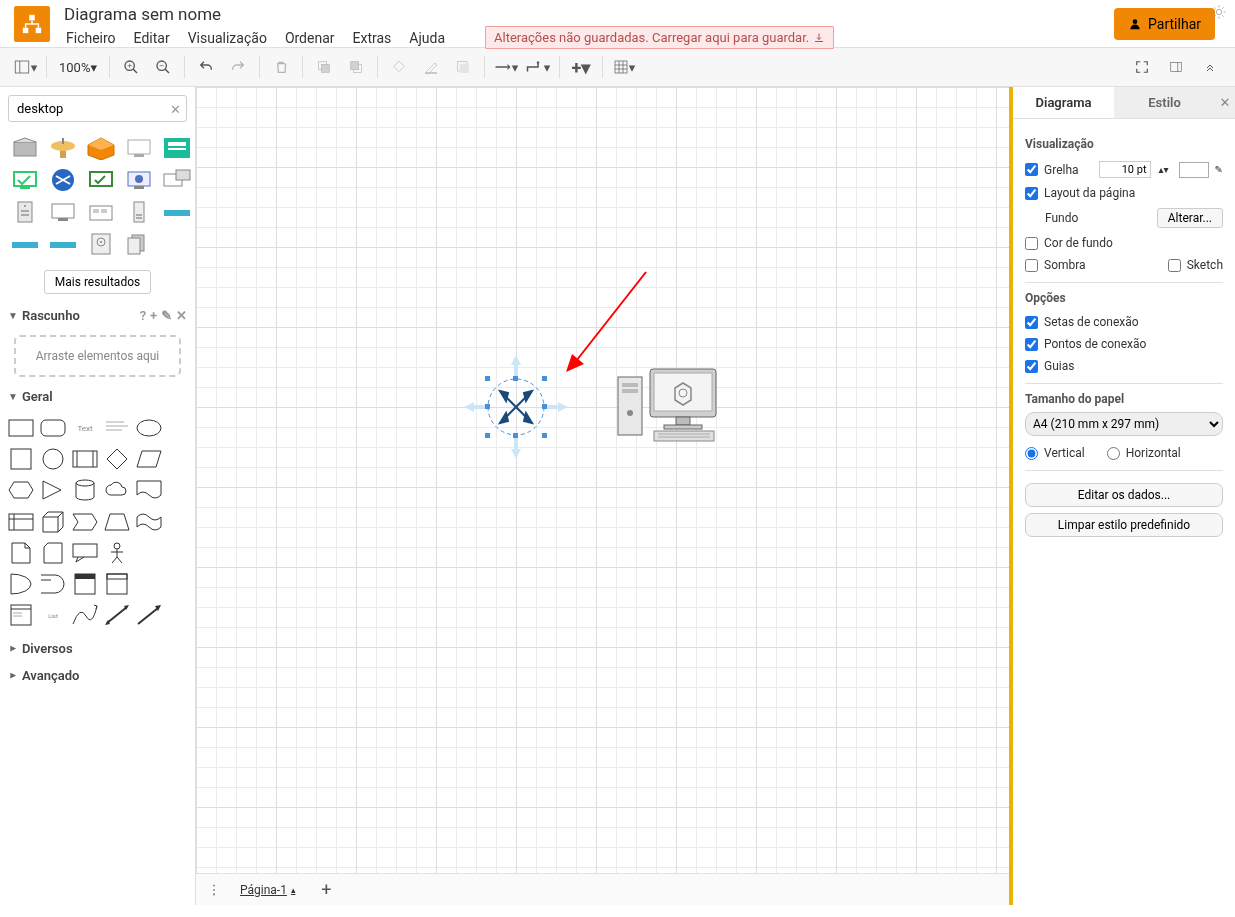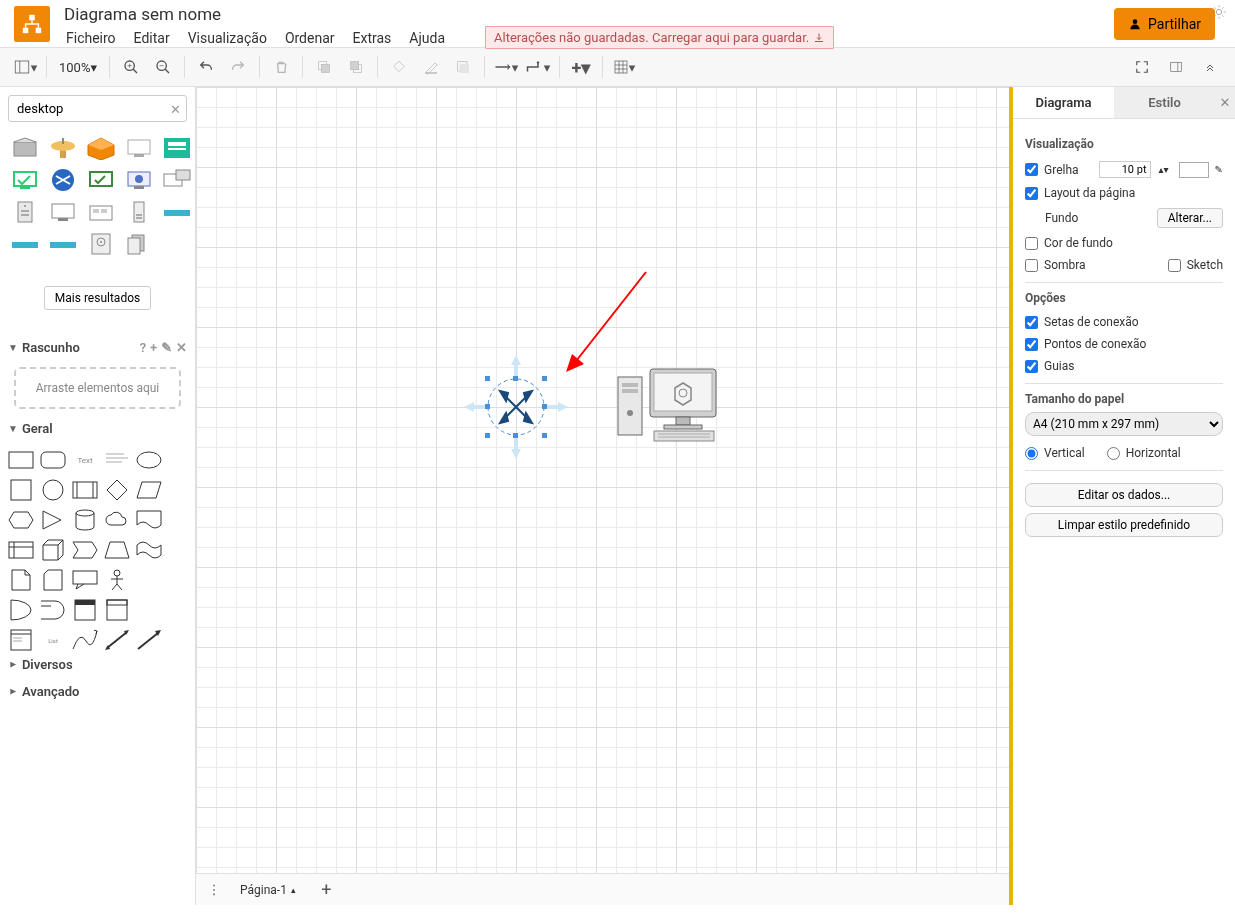--- a/index.html
+++ b/index.html
@@ -18,42 +18,42 @@
 .tsep { width: 1px; height: 22px; background: #ddd; margin: 0 4px; }
 .zoom { padding: 0 6px; color: #333; cursor: pointer; display: flex; align-items: center; }
 .toolbar-right { margin-left: auto; display: flex; gap: 4px; }
 .content { display: flex; height: calc(917px - 60px - 39px); }
 .left { width: 196px; border-right: 1px solid #e0e0e0; display: flex; flex-direction: column; overflow: hidden; }
 .search-box { position: relative; margin: 8px; }
 .search-box input { width: 100%; padding: 5px 24px 5px 8px; border: 1px solid #ccc; border-radius: 3px; font-size: 13px; }
 .search-clear { position: absolute; right: 6px; top: 50%; transform: translateY(-50%); cursor: pointer; color: #999; }
 .shape-grid { display: grid; grid-template-columns: repeat(5, 1fr); gap: 4px; padding: 4px 8px; }
 .shape-tile { width: 34px; height: 28px; display: flex; align-items: center; justify-content: center; cursor: pointer; }
-.more-results { text-align: center; margin: 24px; }
+.more-results { text-align: center; margin: 8px; }
 .more-results button { padding: 4px 10px; border: 1px solid #ccc; background: #fff; border-radius: 3px; cursor: pointer; font-size: 12px; }
 .section-head { display: flex; align-items: center; padding: 6px 8px; font-size: 13px; font-weight: 600; color: #444; cursor: pointer; }
 .section-head .caret { margin-right: 4px; font-size: 10px; color: #666; }
 .section-head .tools { margin-left: auto; display: flex; gap: 4px; color: #999; }
 .scratch-drop { margin: 6px 14px; border: 2px dashed #ccc; border-radius: 6px; padding: 12px 4px; text-align: center; color: #888; font-size: 12px; }
 .general-grid { display: grid; grid-template-columns: repeat(6, 1fr); gap: 2px; padding: 4px 6px; overflow-y: auto; flex: 1; text-align: center; }
 .gshape { width: 30px; height: 28px; display: flex; align-items: center; justify-content: center; cursor: pointer; }
 .more-shapes { padding: 8px; border-top: 1px solid #e8e8e8; }
 .more-shapes button { width: 100%; background: #3b8ede; color: #fff; border: none; padding: 8px; border-radius: 4px; font-size: 13px; cursor: pointer; }
 .canvas-wrap { flex: 1; display: flex; flex-direction: column; position: relative; background: #f0f0f0; }
 .canvas { flex: 1; background: #fff; margin: 0; position: relative; overflow: hidden;
   background-image: linear-gradient(#ebebeb 1px, transparent 1px), linear-gradient(90deg, #ebebeb 1px, transparent 1px);
   background-size: 20px 20px;
   background-position: 0 0;
 }
 .canvas::before { content: ""; position: absolute; inset: 0;
   background-image: linear-gradient(#ddd 1px, transparent 1px), linear-gradient(90deg, #ddd 1px, transparent 1px);
   background-size: 80px 80px; pointer-events: none;
 }
 .pages { height: 32px; border-top: 1px solid #e0e0e0; background: #fafafa; display: flex; align-items: center; padding: 0 8px; gap: 6px; }
-.page-tab { padding: 3px 10px; font-size: 12px; display: flex; align-items: center; gap: 4px; cursor: pointer; }
+.page-tab { padding: 3px 10px; font-size: 12px; display: flex; align-items: center; gap: 4px; cursor: pointer; text-decoration: underline; }
 .right { width: 226px; border-left: 4px solid #eab308; background: #fff; overflow: auto; }
 .tabs { display: flex; border-bottom: 1px solid #e0e0e0; position: relative; }
 .tab { flex: 1; text-align: center; padding: 8px 0; font-size: 13px; font-weight: 600; cursor: pointer; color: #666; background: #eee; }
 .tab.active { background: #fff; color: #333; }
 .tab-close { width: 20px; display: flex; align-items: center; justify-content: center; color: #888; cursor: pointer; background: #eee; }
 .panel { padding: 10px 12px; }
 .panel h4 { font-size: 12px; font-weight: 700; color: #555; margin: 8px 0 6px; }
 .panel-row { display: flex; align-items: center; padding: 4px 0; gap: 6px; font-size: 12px; color: #333; }
 .panel-row input[type=checkbox], .panel-row input[type=radio] { accent-color: #1a73e8; }
 .panel-row label { cursor: pointer; }

